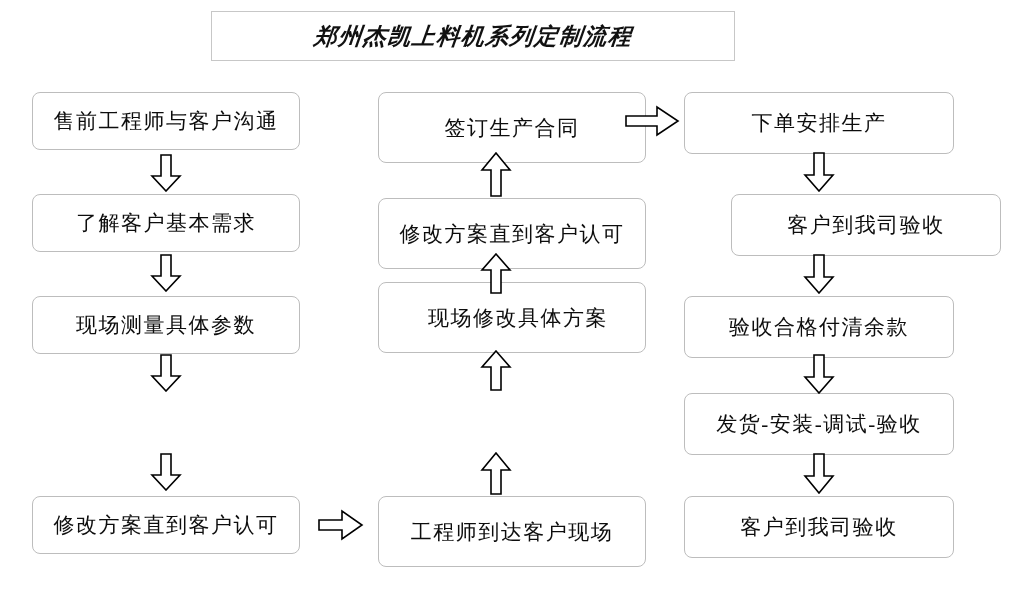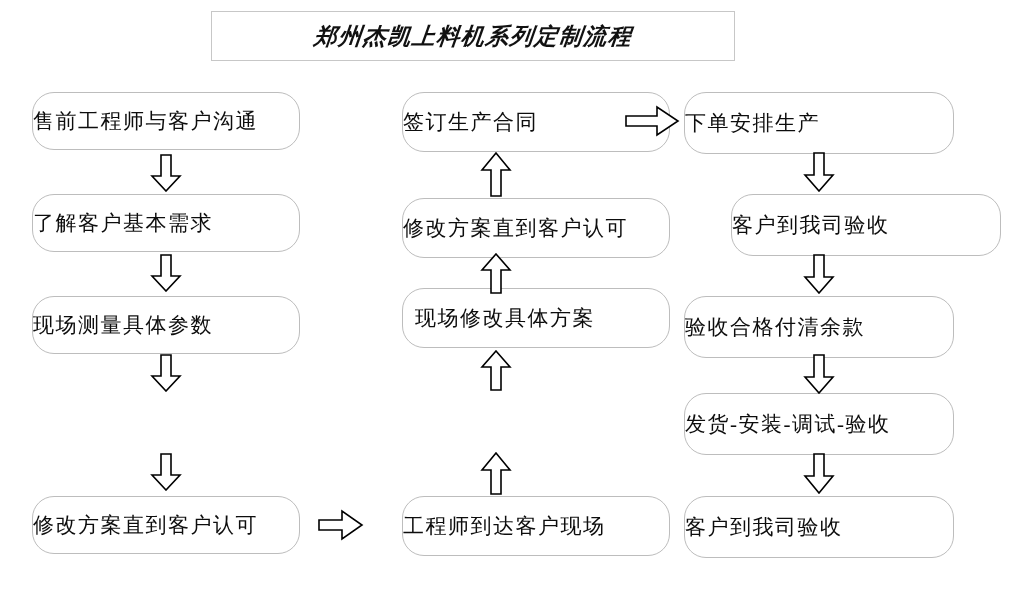--- a/index.html
+++ b/index.html
@@ -39,35 +39,36 @@
     color: #111111;
     white-space: nowrap;
     transform: skewX(-6deg);
   }
 
   
   .node {
     position: absolute;
     box-sizing: border-box;
     border: 1px solid #bdbdbd;
-    border-radius: 22px;
+    border-radius: 8px;
     background: #ffffff;
     display: flex;
     align-items: center;
+    justify-content: center;
   }
   .node-label {
     font-family: "Liberation Serif", "DejaVu Serif", serif;
     font-size: 21px;
     color: #0d0d0d;
     letter-spacing: 1.5px;
     white-space: nowrap;
     font-weight: 500;
   }
   .node.col-left  { left: 32px;  width: 268px; height: 58px; }
-  .node.col-mid   { left: 378px; width: 268px; height: 60px; margin-left: 24px; }
+  .node.col-mid   { left: 378px; width: 268px; height: 71px; }
   .node.col-right { left: 684px; width: 270px; height: 62px; }
 
   
   .arrow {
     position: absolute;
     pointer-events: none;
   }
   .arrow svg { display: block; }
   .arrow svg polygon {
     fill: #ffffff;
@@ -124,21 +125,21 @@
         <polygon points="1,11 24,11 24,2 44,16 24,30 24,21 1,21"></polygon>
       </svg>
   </div>
 
   <div class="node col-mid" style="top:92px;">
     <span class="node-label">签订生产合同</span>
   </div>
   <div class="node col-mid" style="top:198px;">
     <span class="node-label">修改方案直到客户认可</span>
   </div>
-  <div class="node col-mid" style="top:288px;padding-left:12px;">
+  <div class="node col-mid" style="top:282px;padding-left:12px;">
     <span class="node-label">现场修改具体方案</span>
   </div>
   <div class="node col-mid" style="top:496px;">
     <span class="node-label">工程师到达客户现场</span>
   </div>
 
   <div class="arrow" style="left:480px; top:152px;">
     <svg width="32" height="46" viewBox="0 0 32 46">
         <polygon points="16,1 30,18 21,18 21,44 11,44 11,18 2,18"></polygon>
       </svg>

